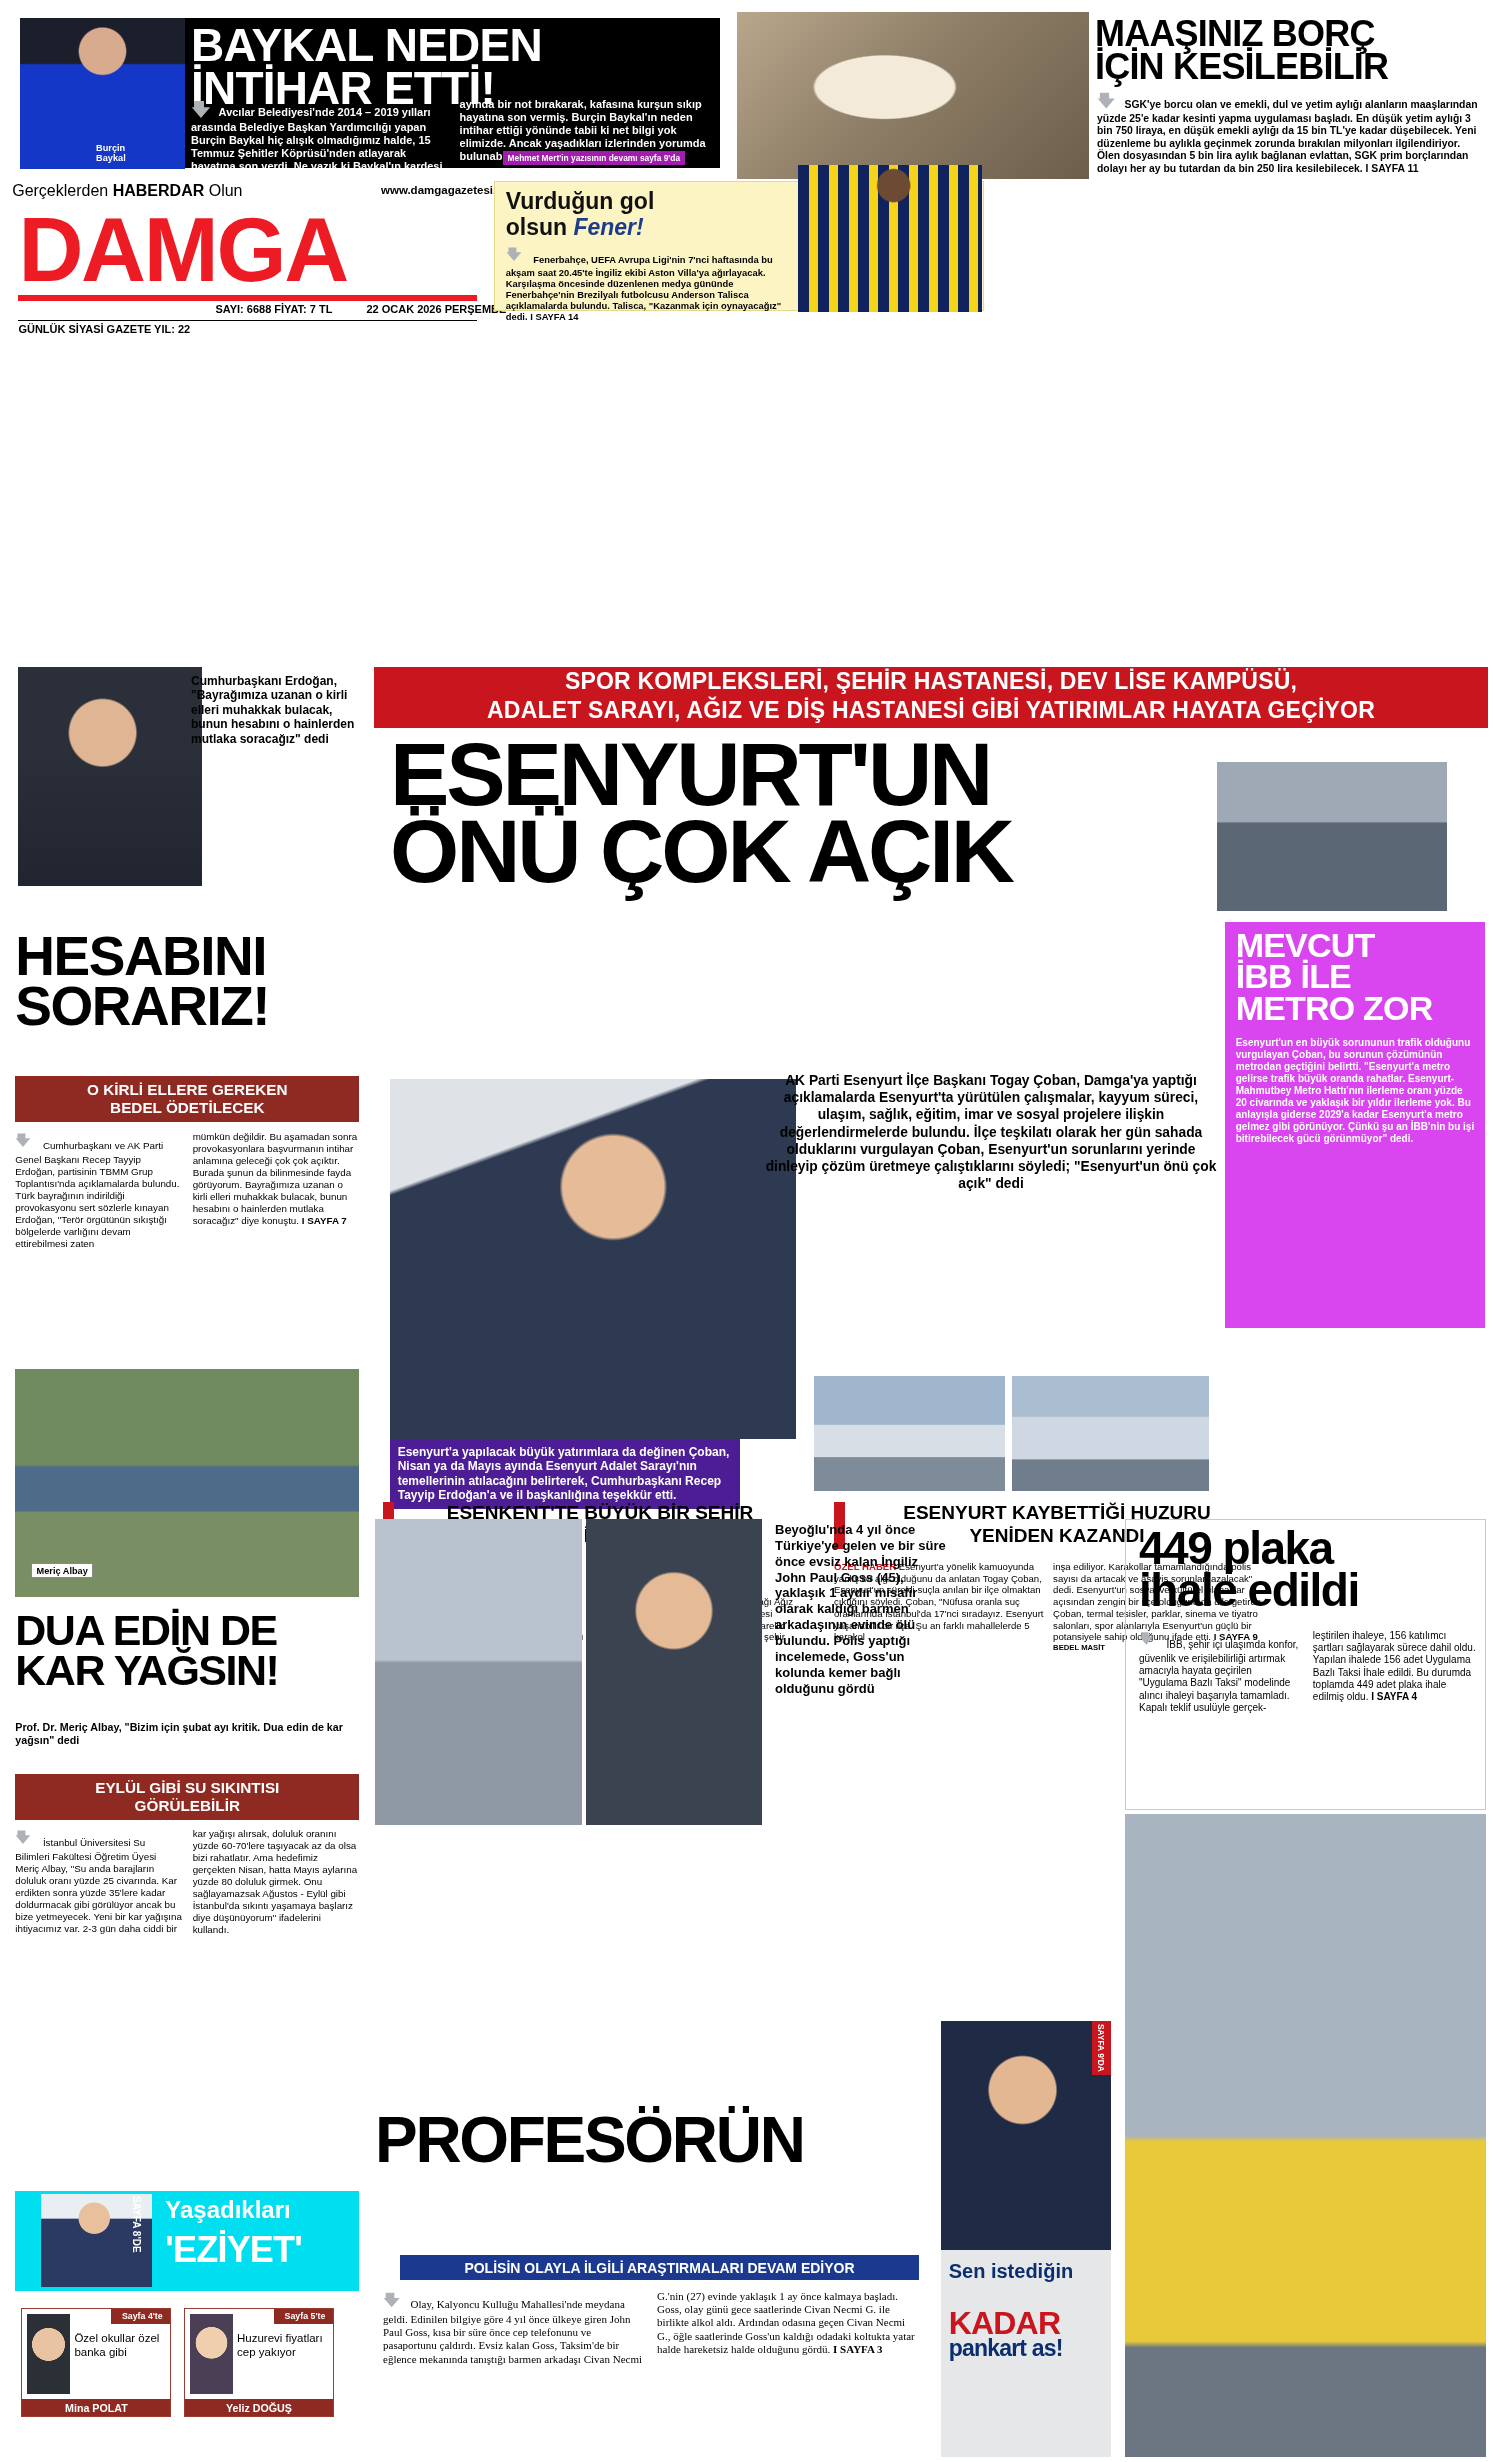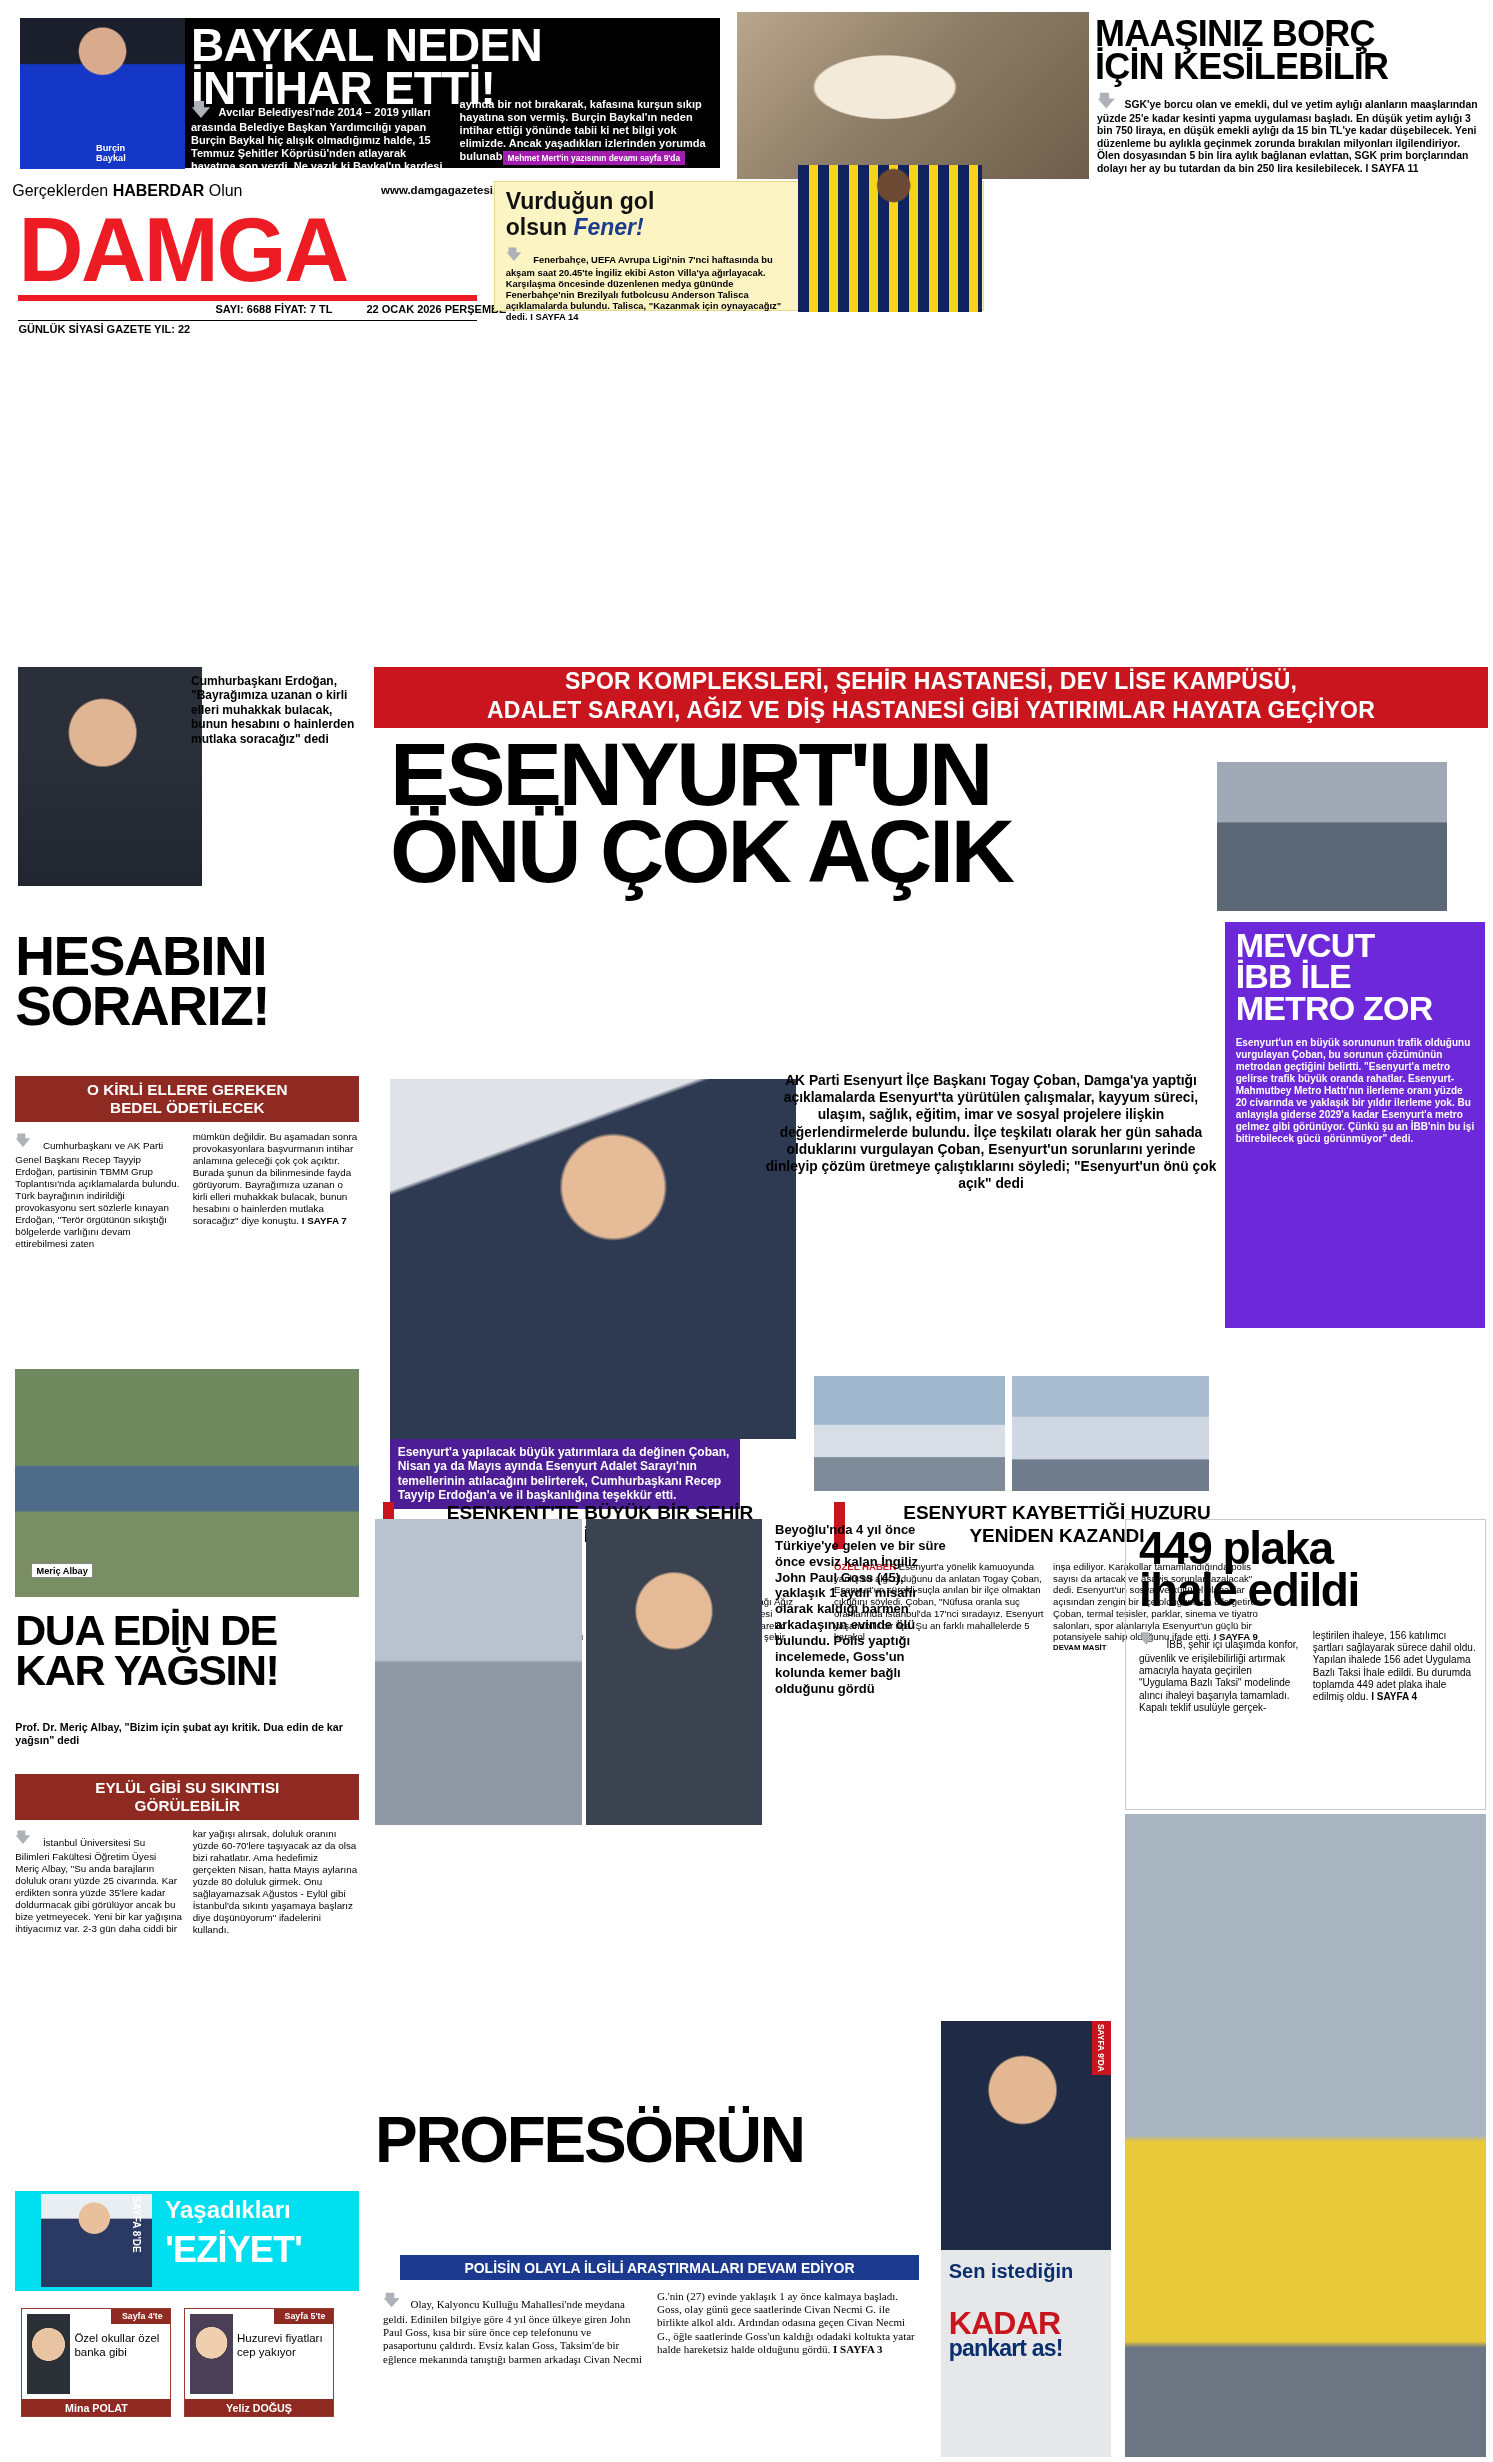--- a/index.html
+++ b/index.html
@@ -130,21 +130,21 @@
   .main-lead { position: absolute; left: 765px; top: 1072px; width: 452px; font-size: 13.8px;
                line-height: 1.25; font-weight: 700; text-align: center; }
   .mini-img-a { position: absolute; left: 1217px; top: 762px; width: 230px; height: 149px; }
   .mini-img-b { position: absolute; left: 814px; top: 1376px; width: 191px; height: 115px; }
   .mini-img-c { position: absolute; left: 1012px; top: 1376px; width: 197px; height: 115px; }
   .main-cap { position: absolute; left: 390px; top: 1439px; width: 350px; background: #4c1d95;
               color: #fff; font-size: 12px; line-height: 1.2; font-weight: 700; padding: 6.1px 7.7px; }
 
   
   .mevcut { position: absolute; left: 1225px; top: 922px; width: 260px; height: 406px;
-            background: #6d28d9; color: #fff; }
+            background: #d946ef; color: #fff; }
   .mevcut .hl { position: absolute; left: 10.7px; top: 7.7px; width: 239px; font-size: 34px;
                 font-weight: 900; line-height: .93; letter-spacing: -0.8px; }
   .mevcut .body { position: absolute; left: 10.7px; top: 115px; width: 239px; font-size: 10px;
                   line-height: 1.2; font-weight: 700; }
 
   
   .hesabini { position: absolute; left: 15.3px; top: 932px; width: 344px;
               font-size: 55px; font-weight: 900; line-height: .9; letter-spacing: -1.5px; }
   .l-redbar { position: absolute; left: 15.3px; top: 1076px; width: 344px; background: #8f2a22;
               color: #fff; text-align: center; font-weight: 900; font-size: 15.3px; padding: 4.6px 0; line-height: 1.2; }
@@ -417,21 +417,21 @@
     </div>
   </div>
   <div class="sub-body" style="left:834px; top:1561px; width:429px;">
     <div class="col">
       <span class="red-tag">ÖZEL HABER</span>
       <span>Esenyurt'a yönelik kamuoyunda yanlış bir algı olduğunu da anlatan Togay Çoban, Esenyurt'un sürekli suçla anılan bir ilçe olmaktan çıktığını söyledi. Çoban, "Nüfusa oranla suç oranlarında İstanbul'da 17'nci sıradayız. Esenyurt yaşanabilir bir ilçe. Şu an farklı mahallelerde 5 karakol</span>
     </div>
     <div class="col">
       <span>inşa ediliyor. Karakollar tamamlandığında polis sayısı da artacak ve asayiş sorunları azalacak" dedi. Esenyurt'un sosyal ve kültürel olanaklar açısından zengin bir ilçe olduğunu da dile getiren Çoban, termal tesisler, parklar, sinema ve tiyatro salonları, spor alanlarıyla Esenyurt'un güçlü bir potansiyele sahip olduğunu ifade etti.</span>
       <span class="pg-ref">I SAYFA 9</span>
-      <span style="display:block;font-weight:900;font-size:7.7px;">DEVAM MASİT</span>
+      <span style="display:block;font-weight:900;font-size:7.7px;">BEDEL MASİT</span>
     </div>
   </div>
 
   <div class="prof-photo-a photo ph-street"></div>
   <div class="prof-photo-b photo ph-man-cap"></div>
   <div class="prof-text">Beyoğlu'nda 4 yıl önce Türkiye'ye gelen ve bir süre önce evsiz kalan İngiliz John Paul Goss (45), yaklaşık 1 aydır misafir olarak kaldığı barmen arkadaşının evinde ölü bulundu. Polis yaptığı incelemede, Goss'un kolunda kemer bağlı olduğunu gördü</div>
   <div class="prof-hl cond">
     <div>PROFESÖRÜN</div>
   </div>
   <div class="prof-bluebar">POLİSİN OLAYLA İLGİLİ ARAŞTIRMALARI DEVAM EDİYOR</div>

